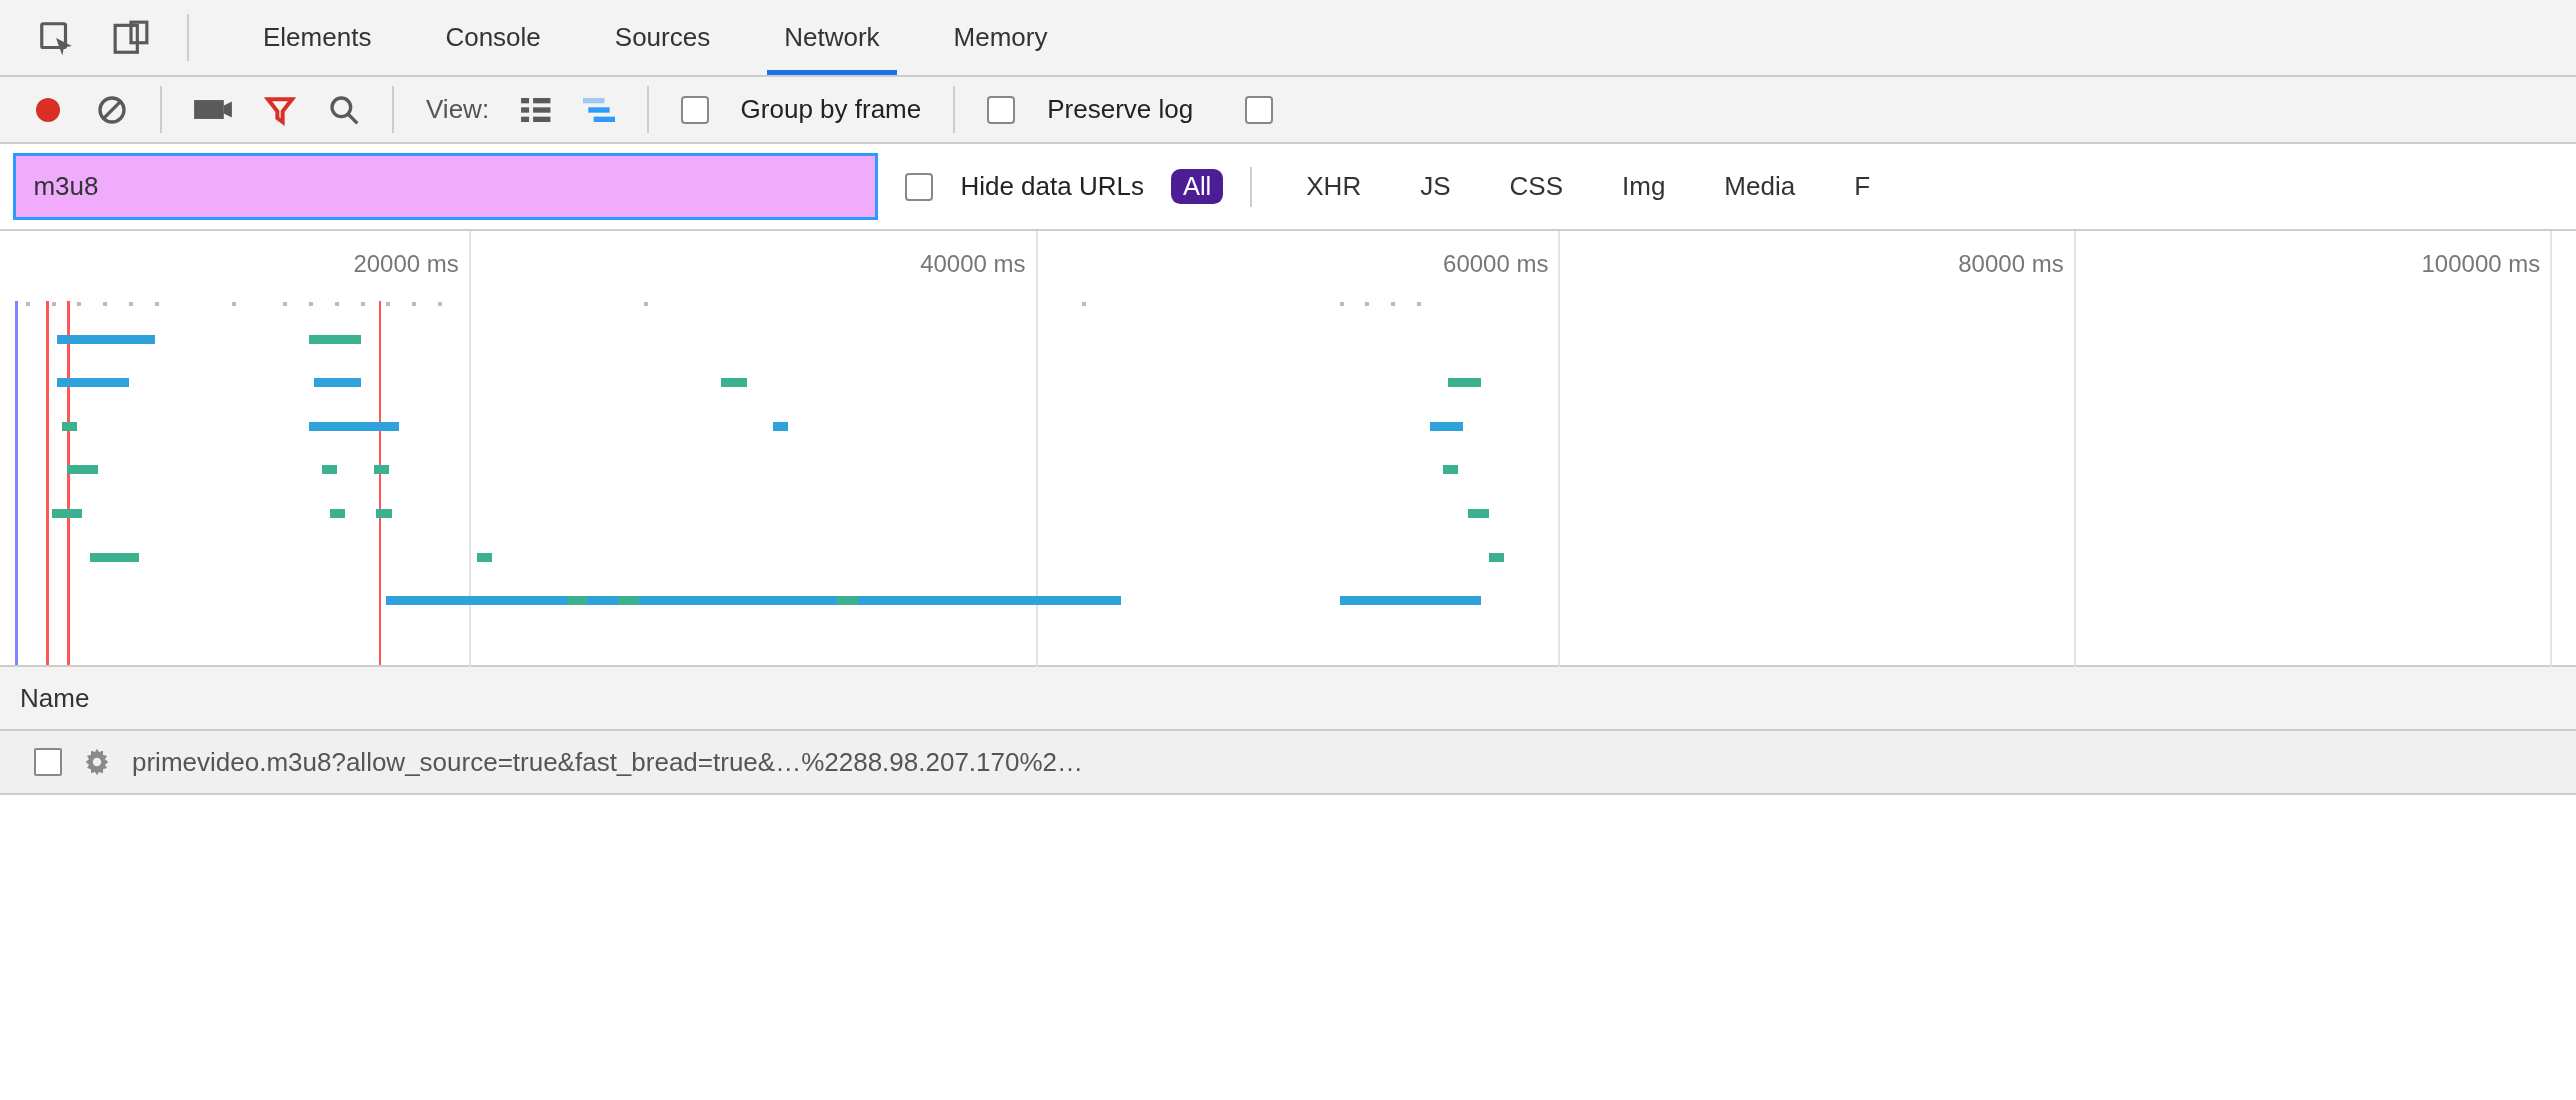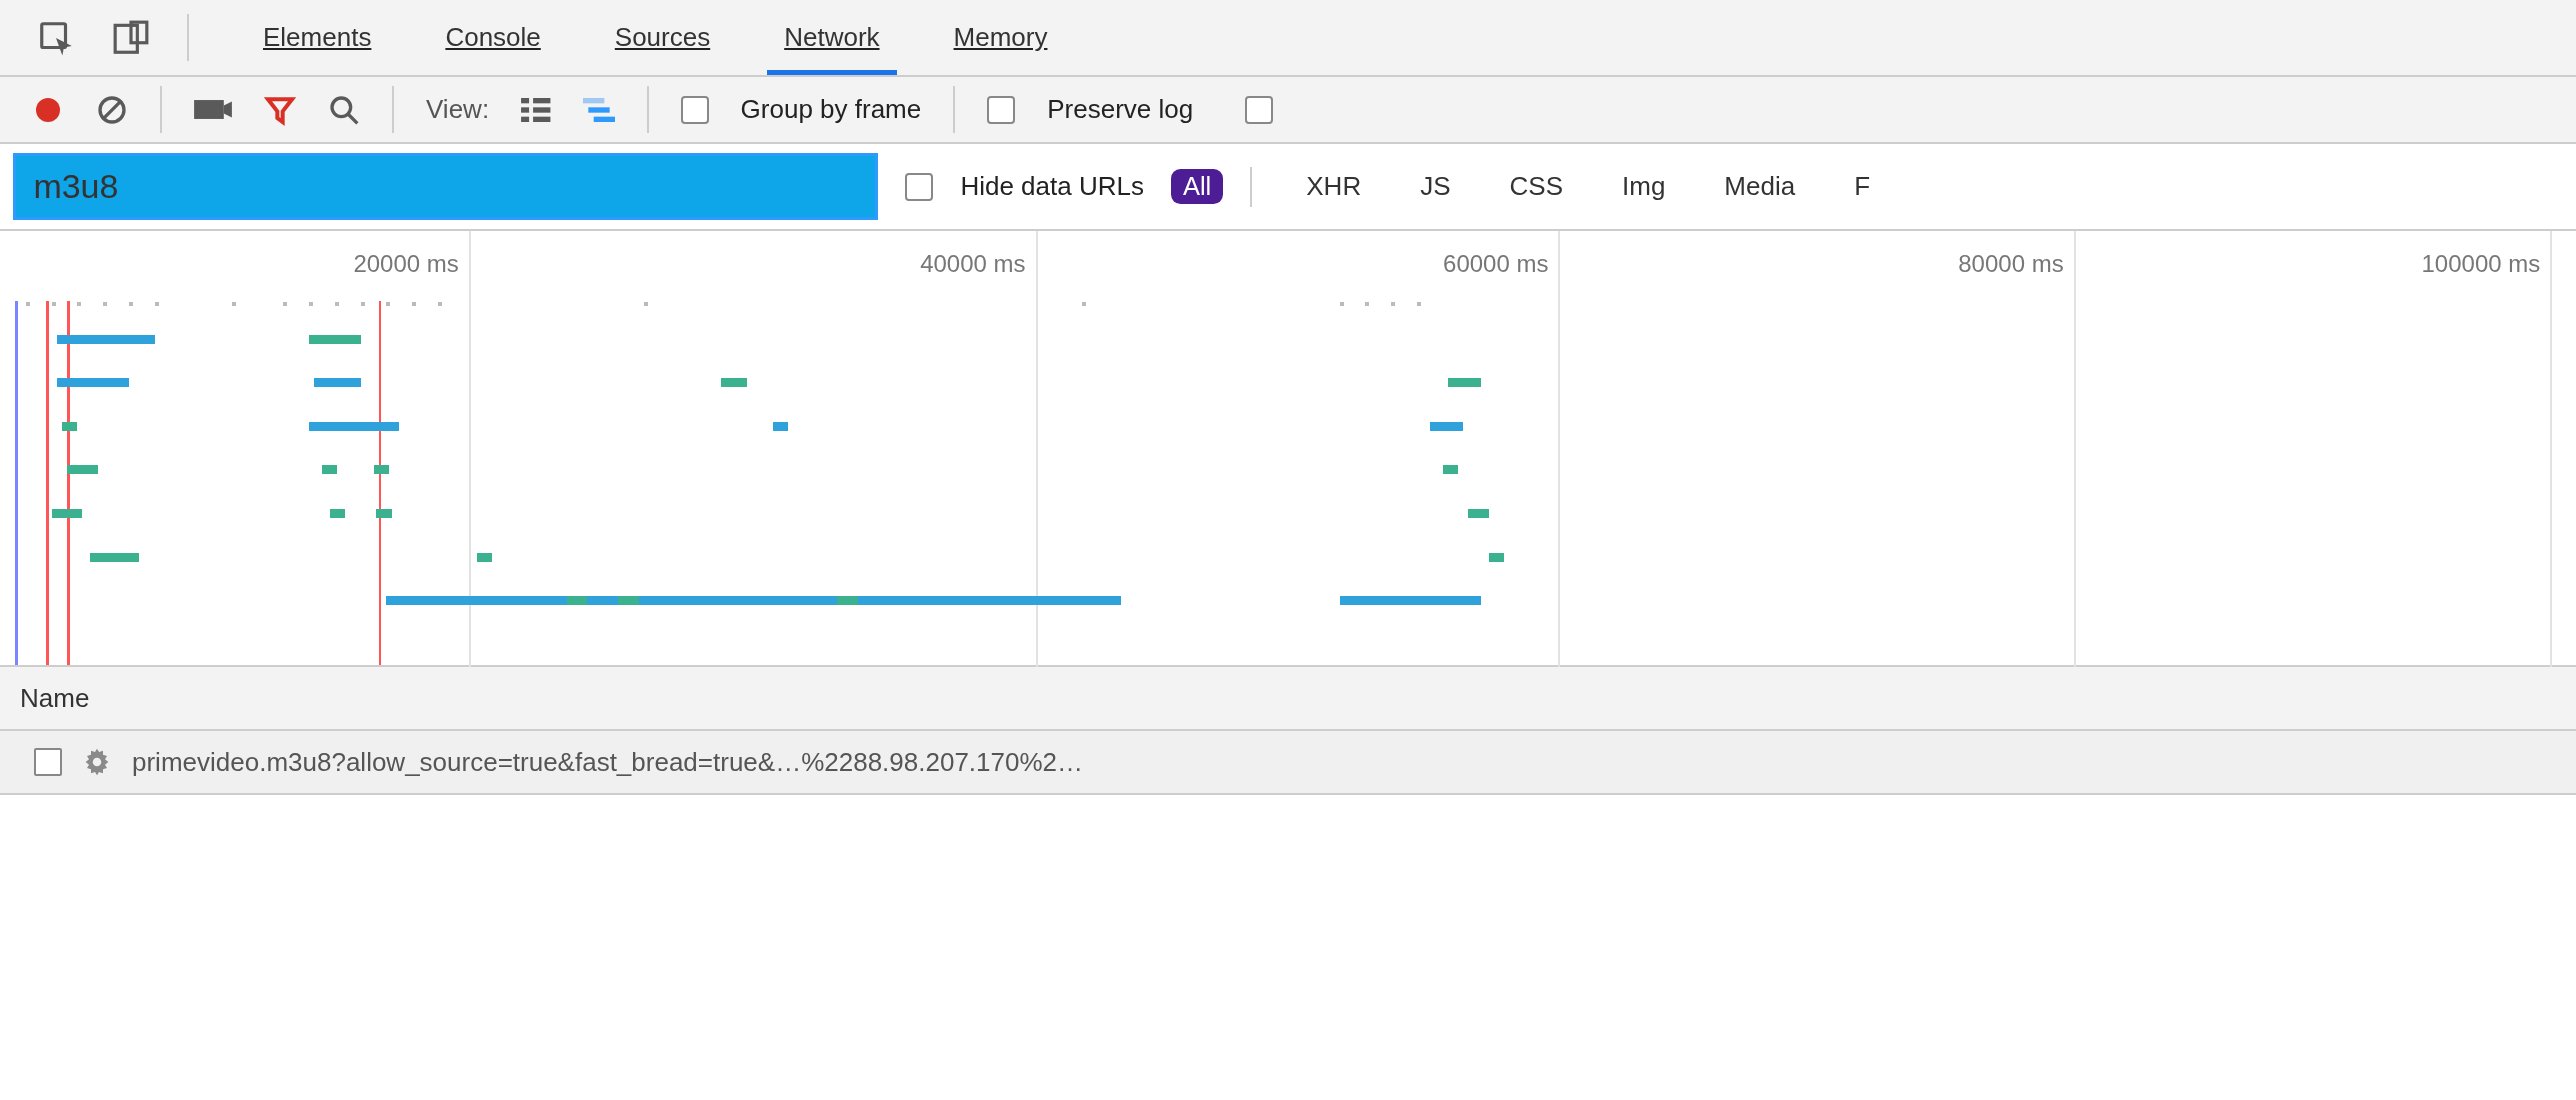--- a/index.html
+++ b/index.html
@@ -4,21 +4,20 @@
 <style>
   * { box-sizing: border-box; }
   html, body { margin:0; padding:0; font-family: "Segoe UI", "Helvetica Neue", Arial, sans-serif; background:#fff; color:#222; }
   body { width:2576px; height:1100px; overflow:hidden; font-size:26px; }
 
   
   .top-tabs {
     display:flex; align-items:center; height:77px;
     border-bottom:2px solid #CDCDCD; background:#F3F3F3;
     padding-left:37px;
-    text-decoration:underline;
   }
   .top-icons { display:flex; align-items:center; gap:37px; }
   .top-sep { width:2px; height:47px; background:#CDCDCD; margin:0 37px; }
   .tabs { display:flex; align-items:stretch; height:100%; }
   .tab {
     display:flex; align-items:center; padding:0 37px; color:#333;
     position:relative;
   }
   .tab.active::after {
     content:""; position:absolute; left:20px; right:20px; bottom:0;
@@ -37,21 +36,21 @@
   .toolbar .icon-btn { display:flex; align-items:center; justify-content:center; }
 
   
   .filter-row {
     display:flex; align-items:center; height:87px;
     border-bottom:2px solid #CDCDCD; padding-left:13.4px; gap:27px;
     background:#FFFFFF;
   }
   .filter-input {
     width:865px; height:67px; border:3.4px solid #2F9AFD; padding:0 17px;
-    font-size:34px; color:#333; outline:none; background:#0ea5e9;
+    font-size:26px; color:#333; outline:none; background:#f0abfc;
   }
   .pill {
     display:inline-flex; align-items:center; justify-content:center;
     border-radius:9.4px; background:#4c1d95; color:#fff; padding:2.7px 12px;
     font-size:25.5px;
   }
   .type-filters { display:flex; align-items:center; gap:32px; }
   .type-filter { color:#333;margin-left:27px; }
   .type-sep { width:2px; height:40px; background:#CDCDCD; }
 

